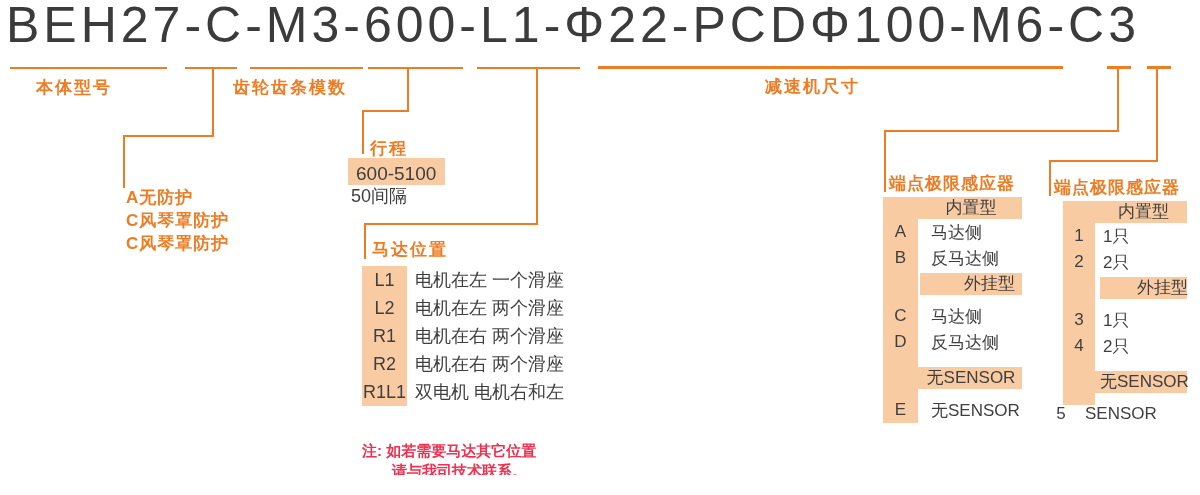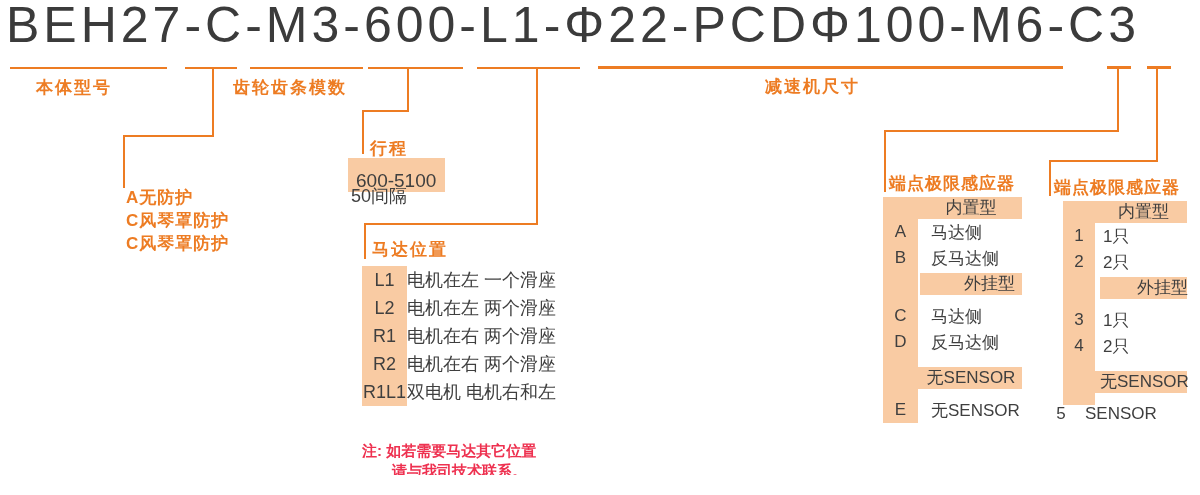--- a/index.html
+++ b/index.html
@@ -20,28 +20,28 @@
   .olabel{
     position:absolute;color:#ed7c23;font-weight:bold;font-size:17px;
     letter-spacing:2px;white-space:nowrap;
   }
   
   .prot{position:absolute;left:126px;top:186px;color:#ed7c23;font-weight:bold;
     font-size:17px;line-height:23px;letter-spacing:1px;white-space:nowrap;}
   
   .range-box{
     position:absolute;left:348px;top:158px;background:#f9cba3;color:#3f3f3f;
-    font-size:19px;line-height:22px;padding:12px 9px 0 8px;white-space:nowrap;
+    font-size:19px;line-height:22px;padding:5px 9px 0 8px;white-space:nowrap;
   }
   .interval{position:absolute;left:351px;top:184px;font-size:18px;color:#3f3f3f;white-space:nowrap;}
   
   .motor{position:absolute;left:362px;top:266px;font-size:18px;color:#3f3f3f;}
   .mrow{display:flex;height:28px;align-items:center;}
   .mcode{width:45px;background:#f9cba3;text-align:center;height:28px;line-height:28px;}
-  .mdesc{padding-left:0;white-space:nowrap;}
+  .mdesc{padding-left:8px;white-space:nowrap;}
   
   .note{position:absolute;left:362px;top:441px;color:#ee3150;font-weight:bold;
     font-size:15px;line-height:20px;white-space:nowrap;}
   .note .l2{margin-left:30px;}
   
   .stable{position:absolute;font-size:17px;color:#3f3f3f;}
   .stable .strip{position:absolute;left:0;top:0;background:#f9cba3;}
   .sth{position:relative;background:#f9cba3;text-align:center;height:22px;line-height:22px;white-space:nowrap;padding-left:37px;}
   .str{position:relative;display:flex;height:26px;align-items:center;}
   .scode{text-align:center;}

